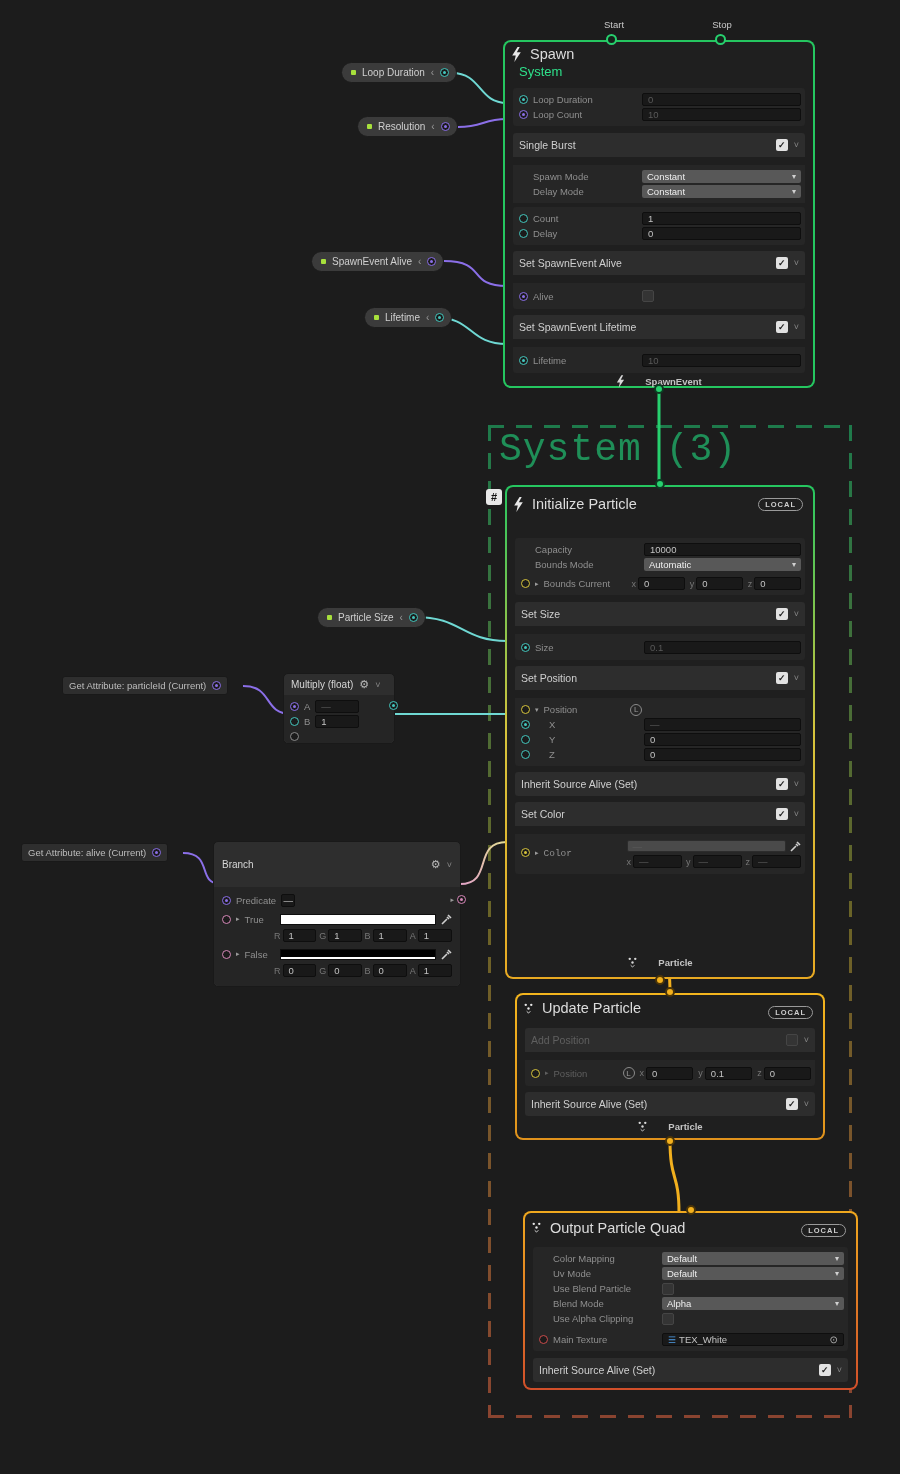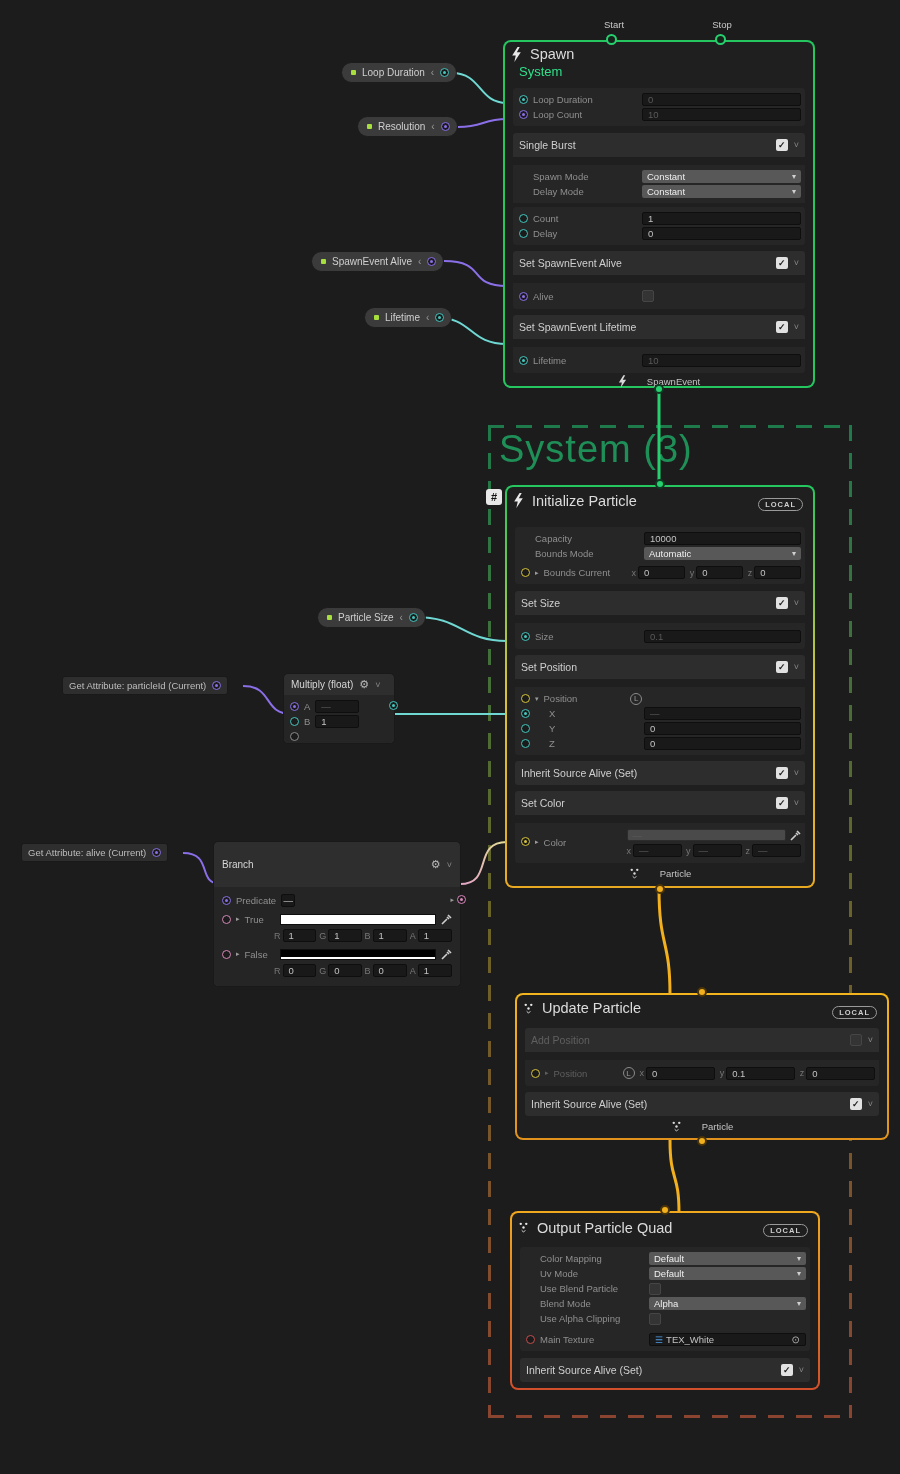--- a/index.html
+++ b/index.html
@@ -9,33 +9,33 @@
   #canvas { position:relative; width:900px; height:1474px; background:#1c1c1c; }
 
   
   .grp-strip { position:absolute; }
   .grp-h { height:3px;
     -webkit-mask-image:repeating-linear-gradient(to right,#000 0 16px,transparent 16px 28px);
             mask-image:repeating-linear-gradient(to right,#000 0 16px,transparent 16px 28px); }
   .grp-v { width:3px;
     -webkit-mask-image:repeating-linear-gradient(to bottom,#000 0 16px,transparent 16px 28px);
             mask-image:repeating-linear-gradient(to bottom,#000 0 16px,transparent 16px 28px); }
-  .grp-label { font-size:38px; color:#1f8f58; letter-spacing:1px; font-weight:400; }
+  .grp-label { font-size:38px; color:#1f8f58; letter-spacing:1px; font-weight:400;font-family:Liberation Mono, monospace; }
 
   
   .ctx { position:absolute; border-radius:8px; padding:2px; z-index:3; }
   .ctx-body { background:#1f1f1f; border-radius:6px; width:100%; height:100%;
     padding:4px 6px 4px 6px; display:flex; flex-direction:column; position:relative; }
   .ctx-title { display:flex; align-items:center; justify-content:flex-start; gap:8px;
     height:26px; font-size:14.5px; color:#dcdcdc; position:relative; }
   .badge { position:absolute; right:4px; top:7px; border:1px solid #9a9a9a; border-radius:8px;
     font-size:7.5px; letter-spacing:1px; color:#cfcfcf; padding:1px 6px; font-weight:bold; }
   .sys-label { color:#2ee08a; font-size:13px; padding:2px 8px 6px 8px; }
   .ctx-foot { display:flex; align-items:center; justify-content:center; gap:20px;
-    height:22px; font-size:9.5px; color:#c4c4c4; margin-top:auto; }
+    height:22px; font-size:9.5px; color:#c4c4c4; margin-top:auto;font-weight:bold; }
   .flowport { position:absolute; width:10px; height:10px; border-radius:50%;
     left:50%; transform:translateX(-50%); z-index:5; border:2px solid #15351f; }
   .fp-green { background:#27d06e; border-color:#0d3b22; }
   .fp-yellow { background:#f2b01e; border-color:#4a3408; }
   .evt-port { position:absolute; width:11px; height:11px; border-radius:50%;
     background:#16231b; border:2px solid #27d06e; top:-6px; z-index:5; }
   .evt-lbl { position:absolute; top:-21px; font-size:9.5px; color:#c9c9c9; transform:translateX(-50%); }
 
   
   .box { background:#262626; border-radius:3px; margin:3px 2px; padding:4px 4px; }
@@ -290,21 +290,21 @@
       <div class="ctx-foot">
         <svg width="9" height="13" viewBox="0 0 10 14">
           <path d="M6 0 L1 8 H4.3 L3 14 L9 5 H5.3 L8 0 Z" fill="#d8d8d8"></path>
           </svg>
         <span>SpawnEvent</span>
       </div>
     </div>
   </div>
 
   <div class="hashbadge" style="left:486px;top:489px;">#</div>
-  <div class="ctx" style="left:505px;top:485px;width:310px;height:403px;background:linear-gradient(#25c660,#d6c33c,#e8a922);">
+  <div class="ctx" style="left:505px;top:485px;width:310px;height:494px;background:linear-gradient(#25c660,#d6c33c,#e8a922);">
     <span class="flowport fp-green" style="top:-6px;"></span>
     <span class="flowport fp-yellow" style="bottom:-6px;"></span>
     <div class="ctx-body">
       <div class="ctx-title">
         <svg width="11" height="15" viewBox="0 0 10 14">
           <path d="M6 0 L1 8 H4.3 L3 14 L9 5 H5.3 L8 0 Z" fill="#e8e8e8"></path>
           </svg>
         <span>Initialize Particle</span>
         <span class="badge">LOCAL</span>
       </div>
@@ -405,21 +405,21 @@
           <span class="sp"></span>
           <span class="chk">✓</span>
           <span class="chev">˅</span>
         </div>
         <div class="blk-b" style="padding:6px 4px;">
           <div class="prow" style="height:auto;align-items:flex-start;">
             <span class="port p-yellow" style="margin-top:8px;">
                 <i></i>
               </span>
             <span class="tri" style="margin-top:9px;">▸</span>
-            <span class="lbl" style="width:78px;margin-top:8px;">Color</span>
+            <span class="lbl" style="width:78px;margin-top:8px;font-family:Liberation Mono, monospace;">Color</span>
             <span style="flex:1;display:flex;flex-direction:column;gap:3px;">
               <span style="display:flex;align-items:center;gap:4px;">
                 <span class="fld dimv" style="height:12px;background:#4a4a4a;border-color:#2c2c2c;">—</span>
                 <svg class="eyed" width="11" height="11" viewBox="0 0 11 11">
                   <path d="M1 10 L6 5 M6 3 L8 5 M7 1 L10 4" stroke="#cfcfcf" stroke-width="1.6" fill="none"></path>
                   </svg>
               </span>
               <span style="display:flex;gap:4px;">
                 <span class="mini">
                     <span class="pfx">x</span>
@@ -443,21 +443,21 @@
           <circle cx="3" cy="2" r="1.3" fill="#d8d8d8"></circle>
             <circle cx="9" cy="2" r="1.3" fill="#d8d8d8"></circle>
           <circle cx="6" cy="6" r="1.3" fill="#d8d8d8"></circle>
             <path d="M4 9 L6 11 L8 9" stroke="#d8d8d8" fill="none"></path>
           </svg>
         <span>Particle</span>
       </div>
     </div>
   </div>
 
-  <div class="ctx" style="left:515px;top:993px;width:374px;height:147px;background:linear-gradient(#f3b51e,#e0921c);">
+  <div class="ctx" style="left:515px;top:993px;width:310px;height:147px;background:linear-gradient(#f3b51e,#e0921c);">
     <span class="flowport fp-yellow" style="top:-6px;"></span>
     <span class="flowport fp-yellow" style="bottom:-6px;"></span>
     <div class="ctx-body">
       <div class="ctx-title">
         <svg width="11" height="11" viewBox="0 0 12 12">
           <circle cx="3" cy="2" r="1.3" fill="#e8e8e8"></circle>
             <circle cx="9" cy="2" r="1.3" fill="#e8e8e8"></circle>
           <circle cx="6" cy="6" r="1.3" fill="#e8e8e8"></circle>
             <path d="M4 9 L6 11 L8 9" stroke="#e8e8e8" fill="none"></path>
           </svg>
@@ -506,21 +506,21 @@
           <circle cx="3" cy="2" r="1.3" fill="#d8d8d8"></circle>
             <circle cx="9" cy="2" r="1.3" fill="#d8d8d8"></circle>
           <circle cx="6" cy="6" r="1.3" fill="#d8d8d8"></circle>
             <path d="M4 9 L6 11 L8 9" stroke="#d8d8d8" fill="none"></path>
           </svg>
         <span>Particle</span>
       </div>
     </div>
   </div>
 
-  <div class="ctx" style="left:510px;top:1211px;width:310px;height:179px;background:linear-gradient(#f0a81e,#d14f2a);">
+  <div class="ctx" style="left:523px;top:1211px;width:335px;height:179px;background:linear-gradient(#f0a81e,#d14f2a);">
     <span class="flowport fp-yellow" style="top:-6px;"></span>
     <div class="ctx-body">
       <div class="ctx-title">
         <svg width="11" height="11" viewBox="0 0 12 12">
           <circle cx="3" cy="2" r="1.3" fill="#e8e8e8"></circle>
             <circle cx="9" cy="2" r="1.3" fill="#e8e8e8"></circle>
           <circle cx="6" c6="6" cy="6" r="1.3" fill="#e8e8e8"></circle>
             <path d="M4 9 L6 11 L8 9" stroke="#e8e8e8" fill="none"></path>
           </svg>
         <span>Output Particle Quad</span>

